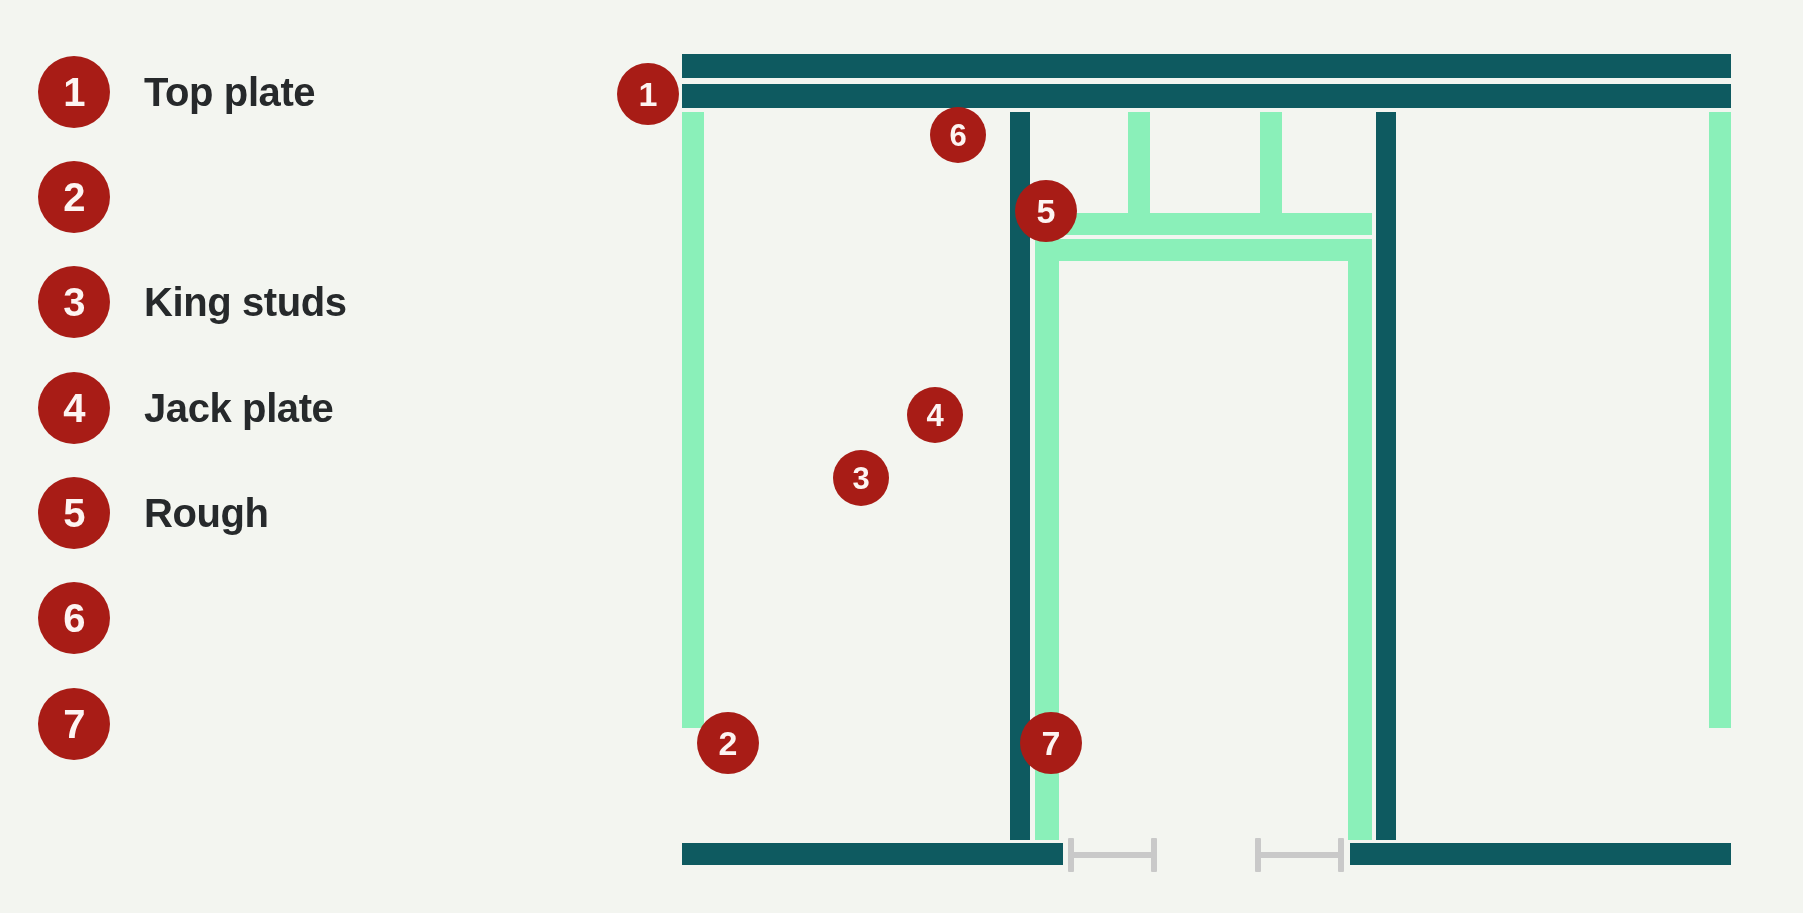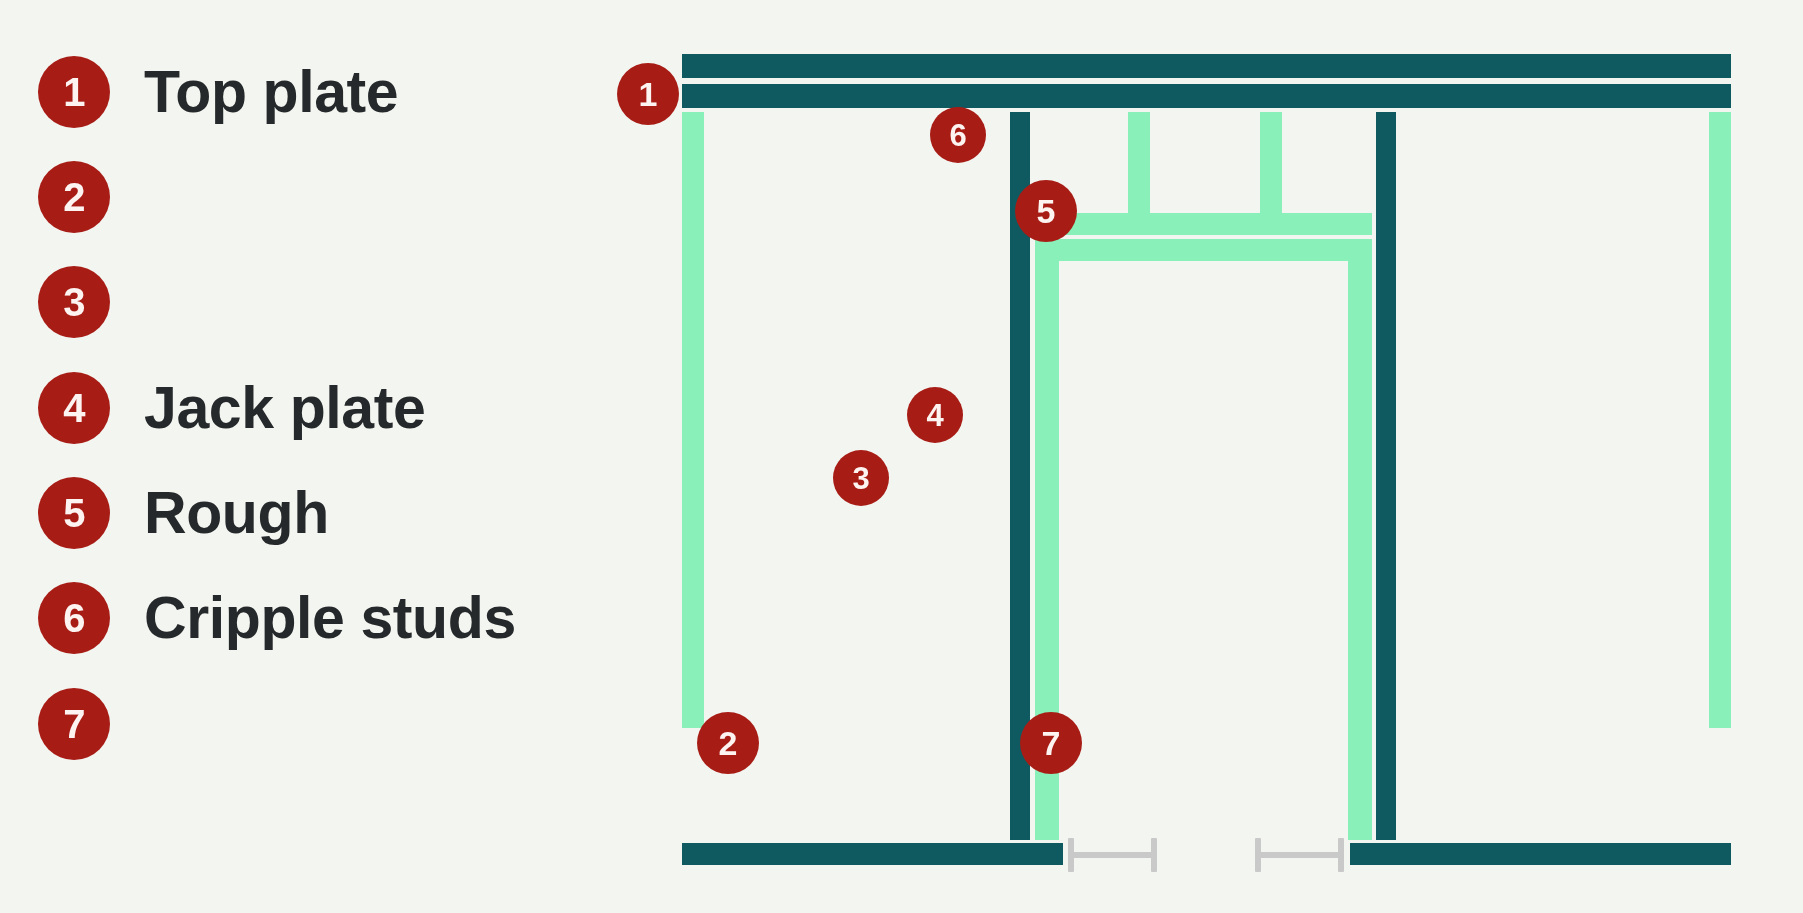--- a/index.html
+++ b/index.html
@@ -26,21 +26,21 @@
     width:72px;height:72px;border-radius:50%;
     background:#a81c16;
     color:#fdf4f2;
     display:flex;align-items:center;justify-content:center;
     font-size:40px;font-weight:700;line-height:1;
     flex:0 0 auto;
     letter-spacing:-0.5px;
   }
   .legend-label{
     margin-left:34px;
-    font-size:59px;
+    font-size:40px;
     font-weight:700;
     color:#26292b;
     white-space:nowrap;
     letter-spacing:-0.4px;
   }
 
   
   .diagram{
     position:absolute;left:585px;top:0;width:1218px;height:913px;
   }
@@ -77,35 +77,35 @@
       <div class="badge">1</div>
       <div class="legend-label">Top plate</div>
     </div>
 
     <div class="legend-item" style="top:157px;">
       <div class="badge">2</div>
     </div>
 
     <div class="legend-item" style="top:262px;">
       <div class="badge">3</div>
+      <div class="legend-label">King studs</div>
     </div>
 
     <div class="legend-item" style="top:368px;">
       <div class="badge">4</div>
       <div class="legend-label">Jack plate</div>
     </div>
 
     <div class="legend-item" style="top:473px;">
       <div class="badge">5</div>
       <div class="legend-label">Rough</div>
     </div>
 
     <div class="legend-item" style="top:578px;">
       <div class="badge">6</div>
-      <div class="legend-label">Cripple studs</div>
     </div>
 
     <div class="legend-item" style="top:684px;">
       <div class="badge">7</div>
     </div>
 
   </div>
 
   <div class="diagram">
 

